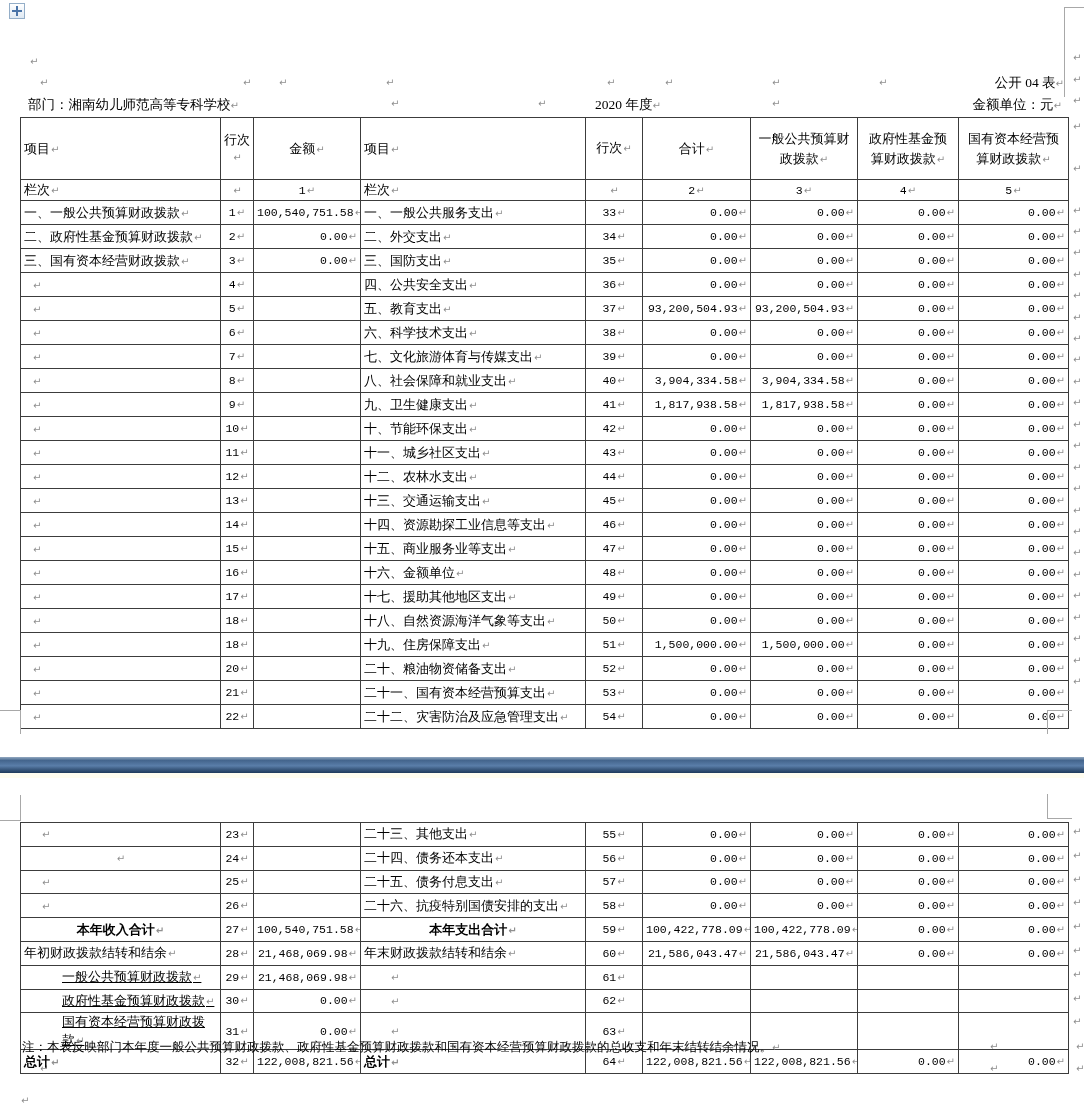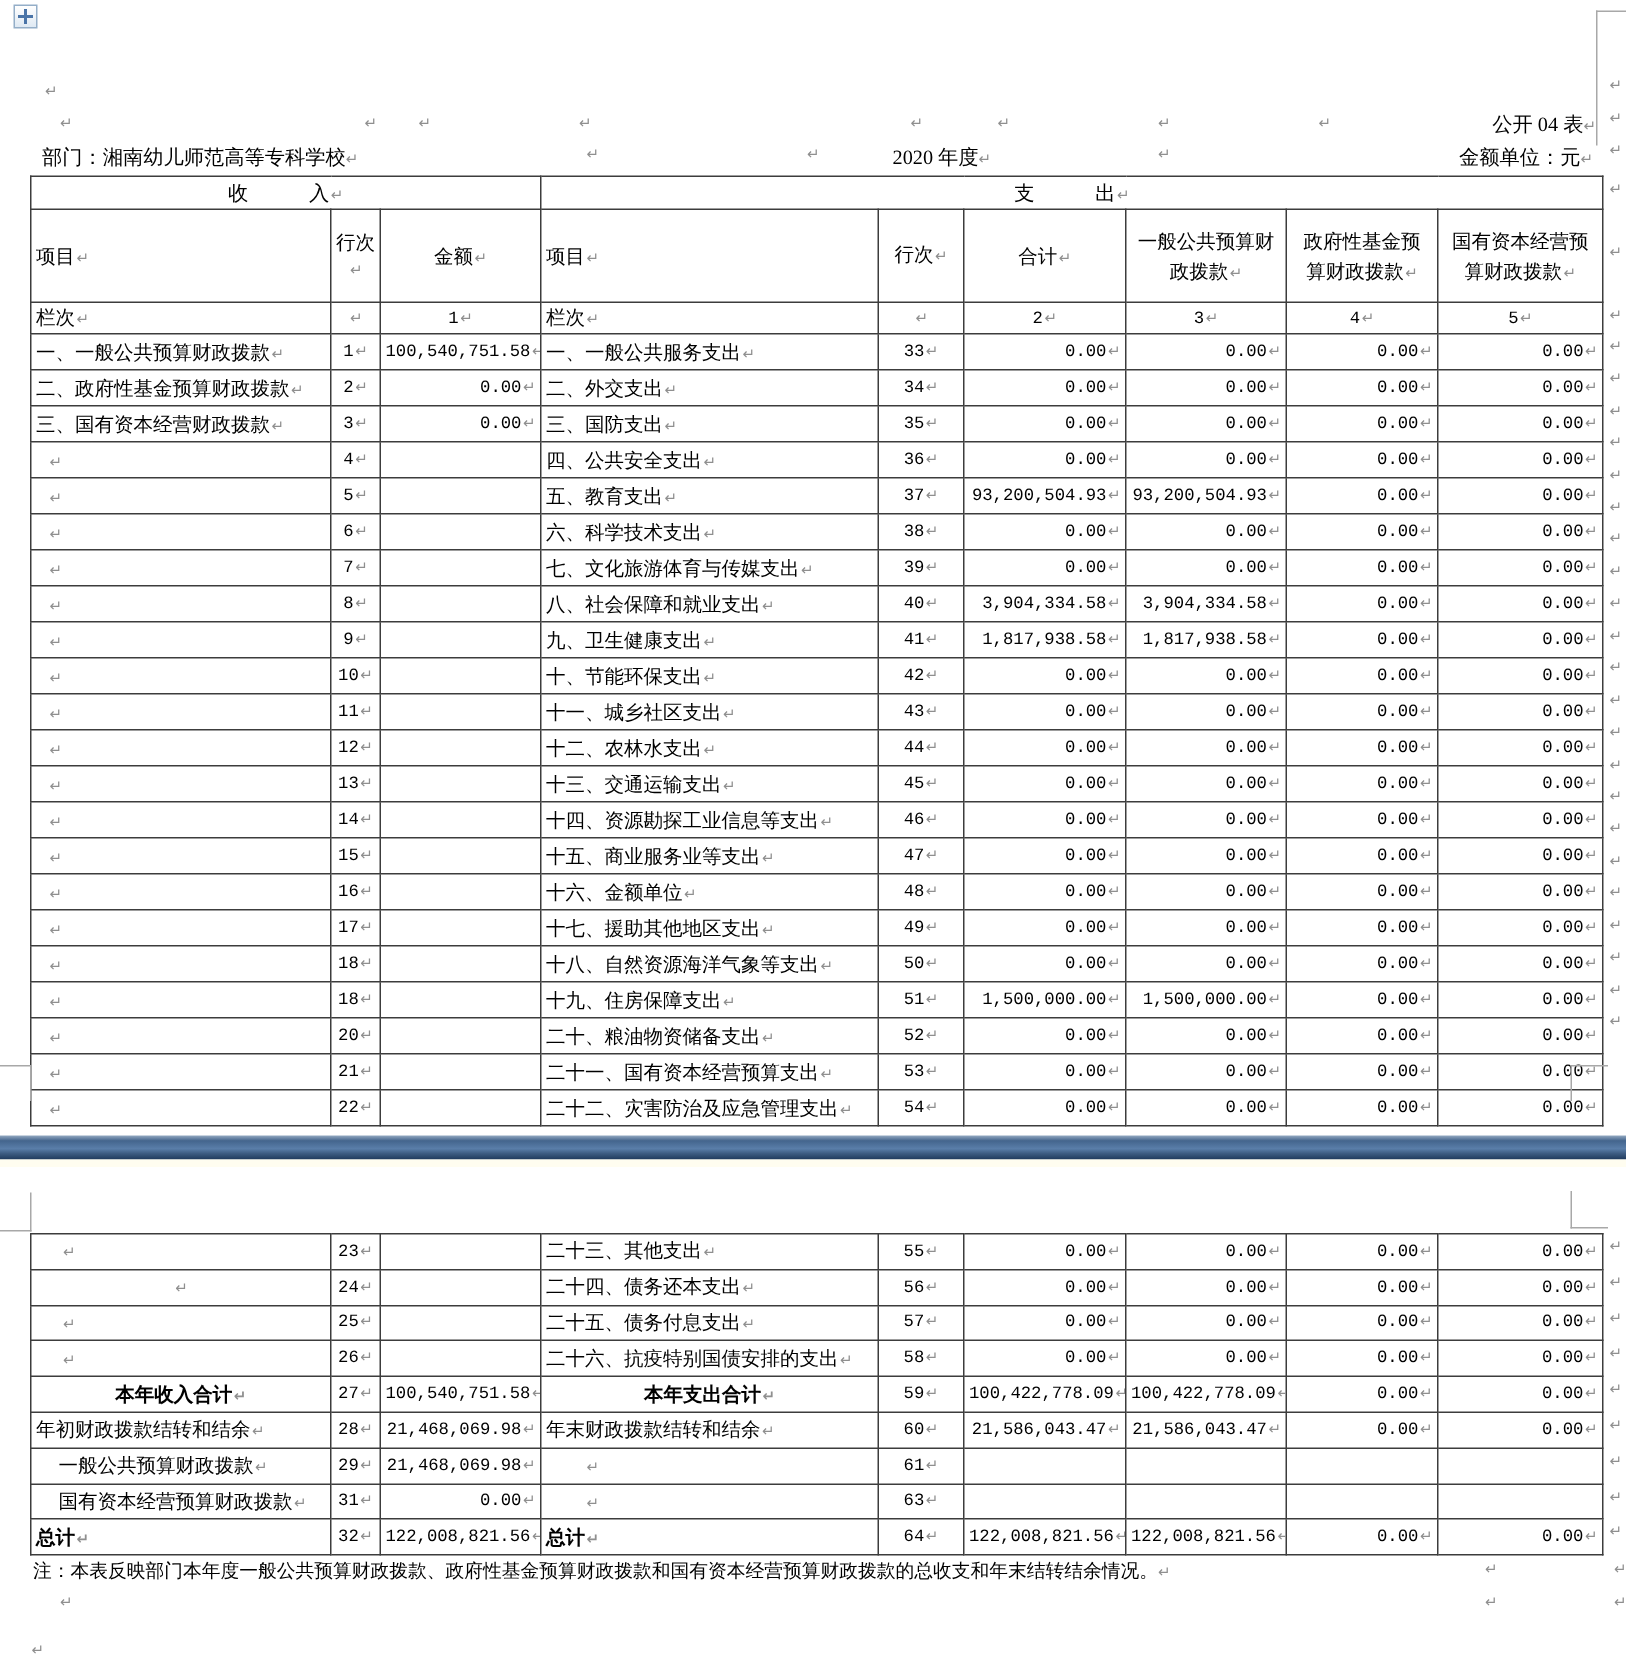--- a/index.html
+++ b/index.html
@@ -32,21 +32,21 @@
   .h-item-r{vertical-align:bottom;padding-bottom:2px;text-align:left;}
   .h-rowno{text-align:center;line-height:1.3;}
   .h-c{text-align:center;white-space:pre-line;line-height:1.5;}
   td.lab{text-align:left;}
   td.no{text-align:center;font-family:"Liberation Mono","DejaVu Sans Mono",monospace;font-size:11.5px;}
   td.amt{text-align:right;padding-right:2px;font-family:"Liberation Mono","DejaVu Sans Mono",monospace;font-size:11.5px;}
   td.lab.pad10{padding-left:11px;}
   td.lab.pad19{padding-left:20px;}
   td.lab.pad28{padding-left:29px;}
   td.lab.pm-center{text-align:center;}
-  td.lab.indent{padding-left:18px;}
+  td.lab.indent{padding-left:41px;text-decoration:underline;}
   td.lab.bold{font-weight:bold;}
   td.lab.bold-center{font-weight:bold;text-align:center;}
   
   .band{position:absolute;left:0;top:757px;width:1084px;height:16px;
         background:linear-gradient(to bottom,#93a9c1 0%,#44658d 22%,#5a7ea9 55%,#3d5c82 75%,#1f3a5c 100%);}
   .cream{position:absolute;left:0;top:773px;width:1084px;height:5px;background:#fffdf0;}
   
   .bm{position:absolute;background:#a8a8a8;}
   
   .note{position:absolute;left:22px;top:1039px;font-size:12.5px;white-space:nowrap;}
@@ -91,24 +91,20 @@
         <col style="width:33px">
         <col style="width:107px">
       <col style="width:225px">
         <col style="width:57px">
         <col style="width:108px">
       <col style="width:107px">
         <col style="width:101px">
         <col style="width:110px">
     </colgroup>
     <thead>
-      <tr class="grp">
-        <td colspan="3" class="grp-cell"><span>收　　　入</span><span class="pmg">↵</span></td>
-        <td colspan="6" class="grp-cell"><span>支　　　出</span><span class="pmg">↵</span></td>
-      </tr>
       <tr class="hdr">
         <td class="h-item-l"><span>项目</span><span class="pmg">↵</span></td>
         <td class="h-rowno"><span>行次</span><span class="pmg">↵</span></td>
         <td class="h-c"><span>金额</span><span class="pmg">↵</span></td>
         <td class="h-item-r"><span>项目</span><span class="pmg">↵</span></td>
         <td class="h-rowno"><span>行次</span><span class="pmg">↵</span></td>
         <td class="h-c"><span>合计</span><span class="pmg">↵</span></td>
         <td class="h-c"><span>一般公共预算财
 政拨款</span><span class="pmg">↵</span></td>
         <td class="h-c"><span>政府性基金预
@@ -465,20 +461,31 @@
           <td class="amt"><span class="ct">21,586,043.47</span><span class="pmg">↵</span></td>
           <td class="amt"><span class="ct">0.00</span><span class="pmg">↵</span></td>
           <td class="amt"><span class="ct">0.00</span><span class="pmg">↵</span></td>
         </tr>
         <tr>
           <td class="lab indent"><span class="ct">一般公共预算财政拨款</span><span class="pmg">↵</span></td>
           <td class="no"><span class="ct">29</span><span class="pmg">↵</span></td>
           <td class="amt"><span class="ct">21,468,069.98</span><span class="pmg">↵</span></td>
           <td class="lab pad28"><span class="pmg">↵</span></td>
           <td class="no"><span class="ct">61</span><span class="pmg">↵</span></td>
+          <td class="amt"></td>
+          <td class="amt"></td>
+          <td class="amt"></td>
+          <td class="amt"></td>
+        </tr>
+        <tr>
+          <td class="lab indent"><span class="ct">政府性基金预算财政拨款</span><span class="pmg">↵</span></td>
+          <td class="no"><span class="ct">30</span><span class="pmg">↵</span></td>
+          <td class="amt"><span class="ct">0.00</span><span class="pmg">↵</span></td>
+          <td class="lab pad28"><span class="pmg">↵</span></td>
+          <td class="no"><span class="ct">62</span><span class="pmg">↵</span></td>
           <td class="amt"></td>
           <td class="amt"></td>
           <td class="amt"></td>
           <td class="amt"></td>
         </tr>
         <tr>
           <td class="lab indent"><span class="ct">国有资本经营预算财政拨款</span><span class="pmg">↵</span></td>
           <td class="no"><span class="ct">31</span><span class="pmg">↵</span></td>
           <td class="amt"><span class="ct">0.00</span><span class="pmg">↵</span></td>
           <td class="lab pad28"><span class="pmg">↵</span></td>

